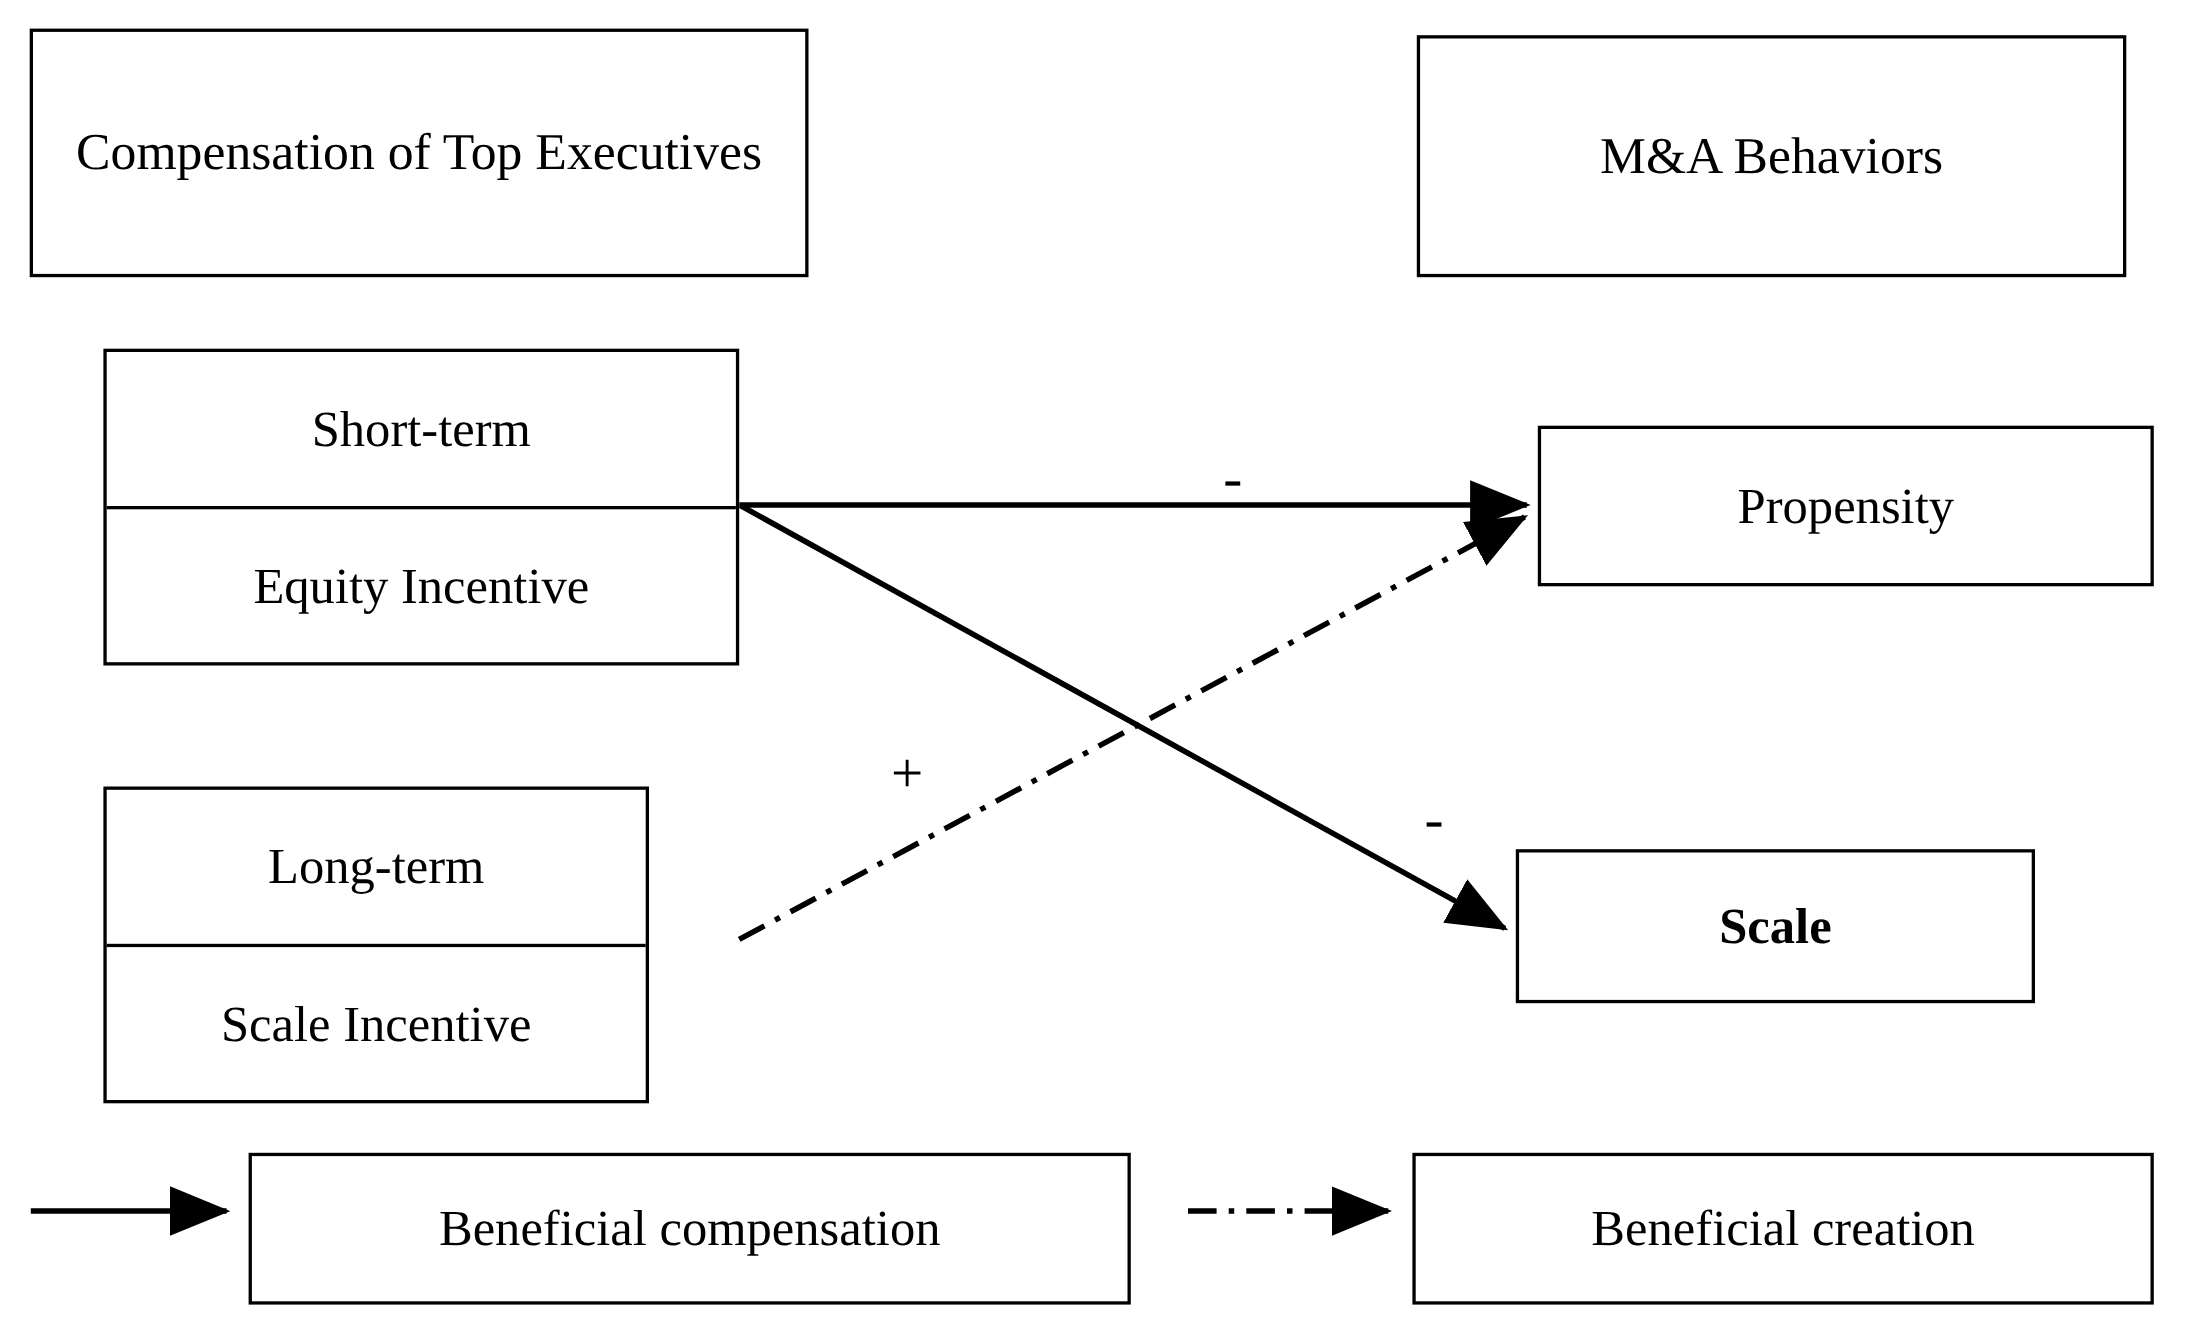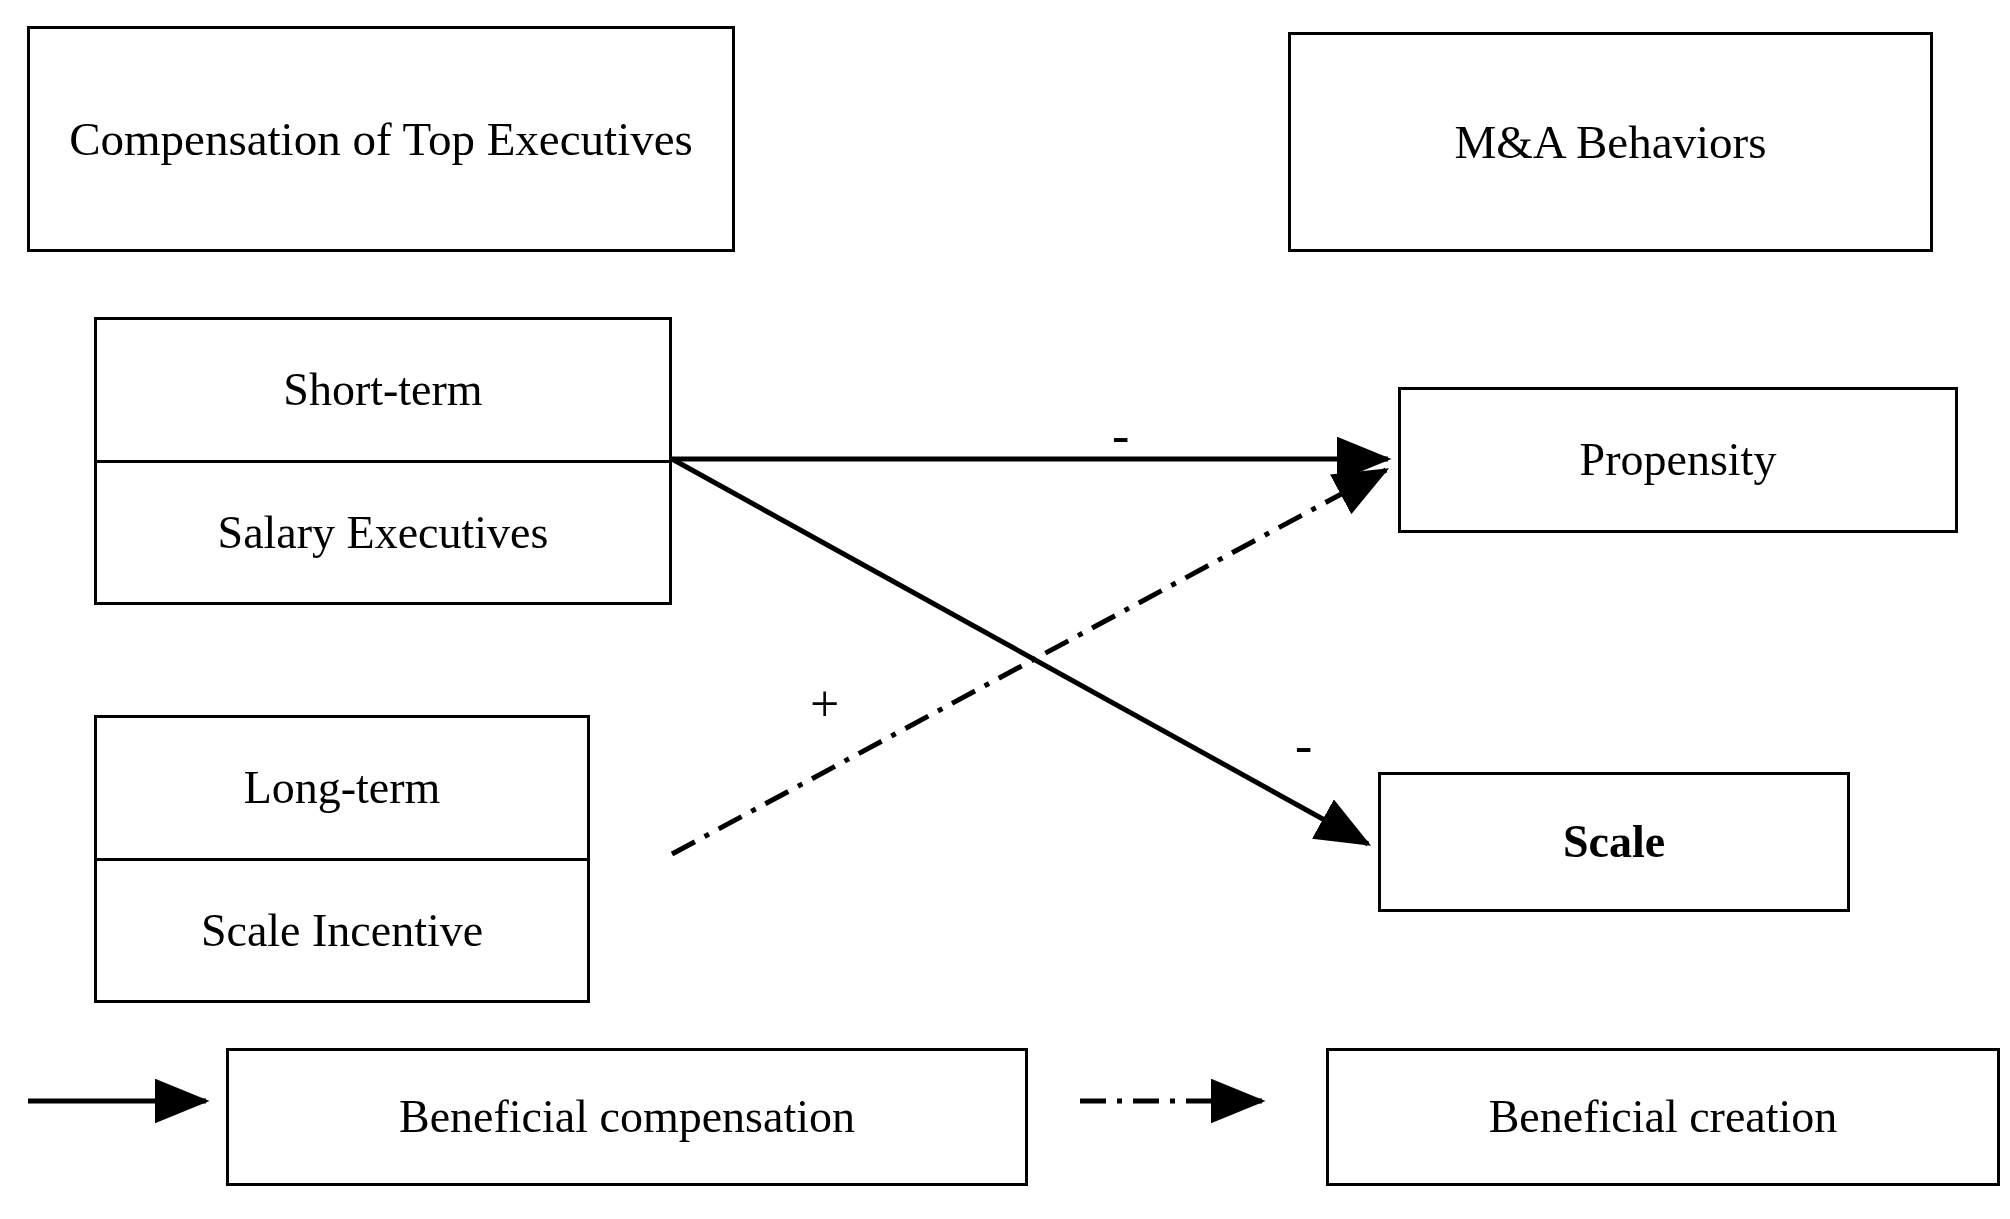--- a/index.html
+++ b/index.html
@@ -64,21 +64,21 @@
   }
   #box-scale {
     left: 1378px; top: 772px; width: 472px; height: 140px; font-weight: bold;
   }
 
   
   #box-legend-compensation {
     left: 226px; top: 1048px; width: 802px; height: 138px;
   }
   #box-legend-creation {
-    left: 1284px; top: 1048px; width: 674px; height: 138px; margin-left: 42px;
+    left: 1284px; top: 1048px; width: 674px; height: 138px;
   }
 
   
   #arrows {
     position: absolute;
     left: 0; top: 0;
     width: 2010px;
     height: 1219px;
     pointer-events: none;
   }
@@ -129,21 +129,21 @@
   <div class="node" id="box-compensation">
     <div class="cell label-lg">Compensation of Top Executives</div>
   </div>
 
   <div class="node" id="box-ma">
     <div class="cell label-lg">M&amp;A Behaviors</div>
   </div>
 
   <div class="node" id="box-short">
     <div class="cell divided-top label-md">Short-term</div>
-    <div class="cell label-md">Salary Executives</div>
+    <div class="cell label-md">Equity Incentive</div>
   </div>
 
   <div class="node" id="box-long">
     <div class="cell divided-top label-md">Long-term</div>
     <div class="cell label-md">Scale Incentive</div>
   </div>
 
   <div class="node" id="box-propensity">
     <div class="cell label-md">Propensity</div>
   </div>

